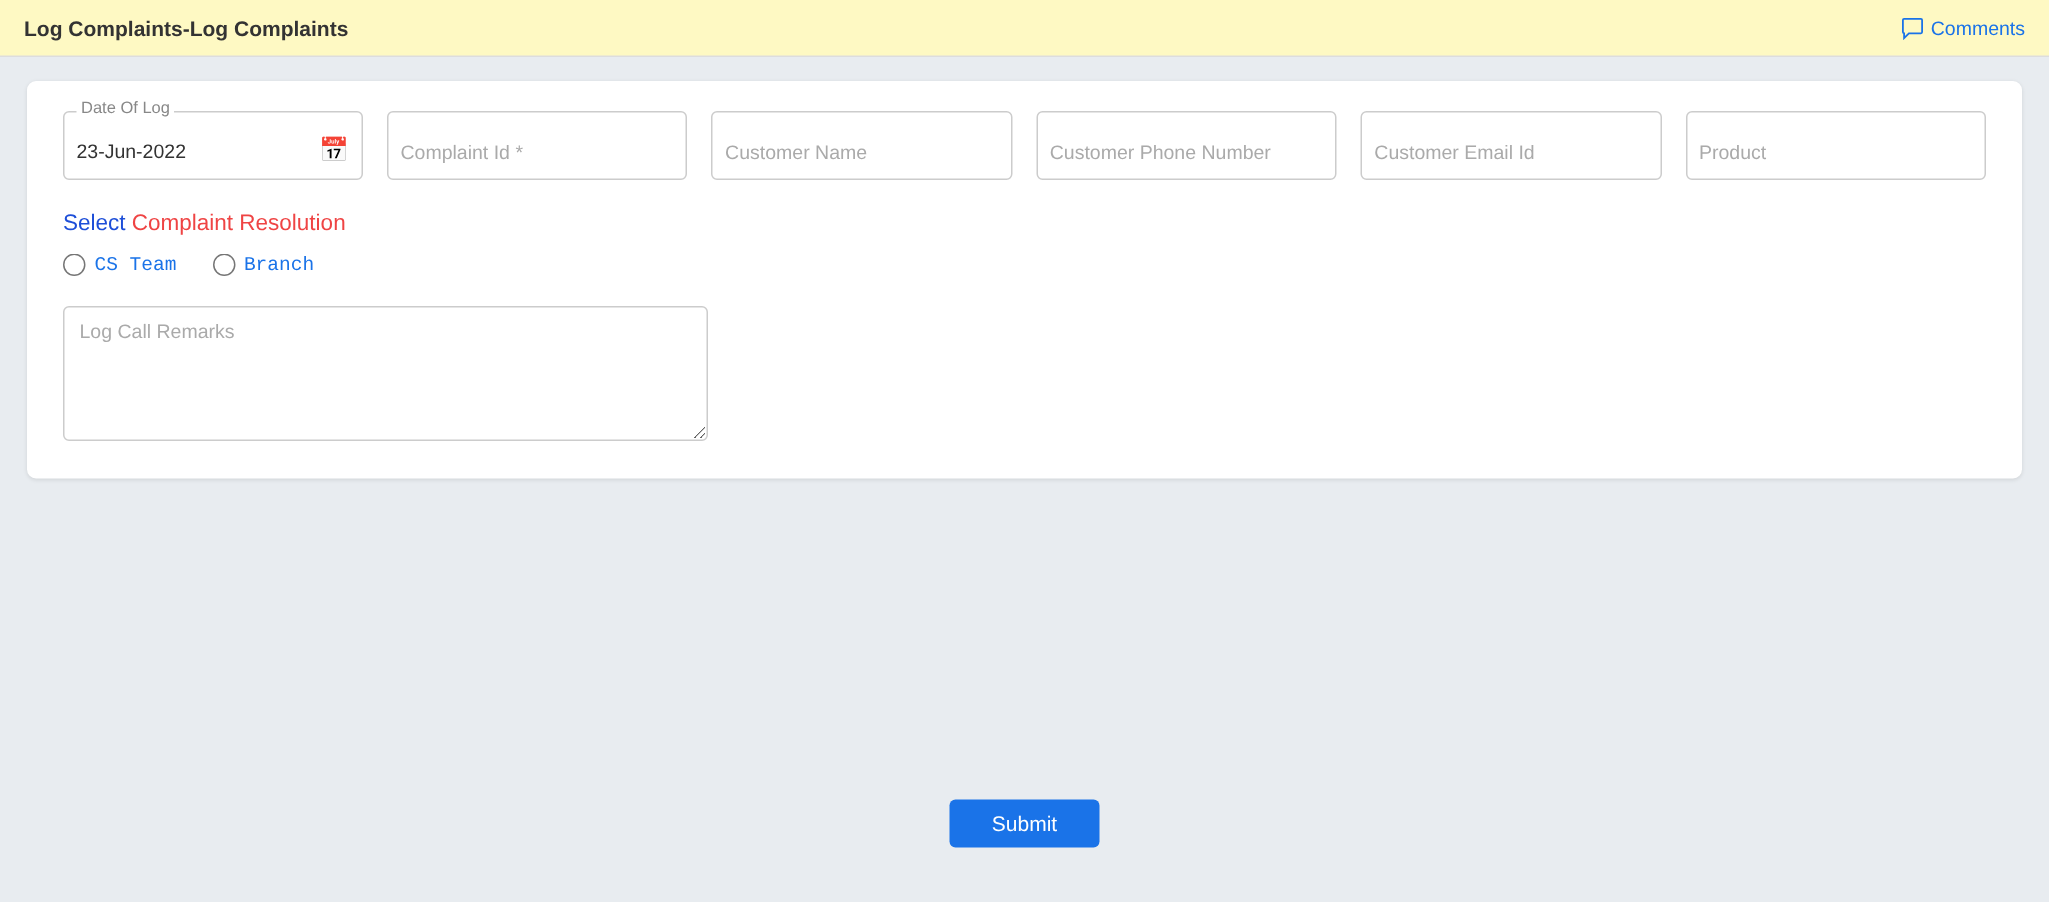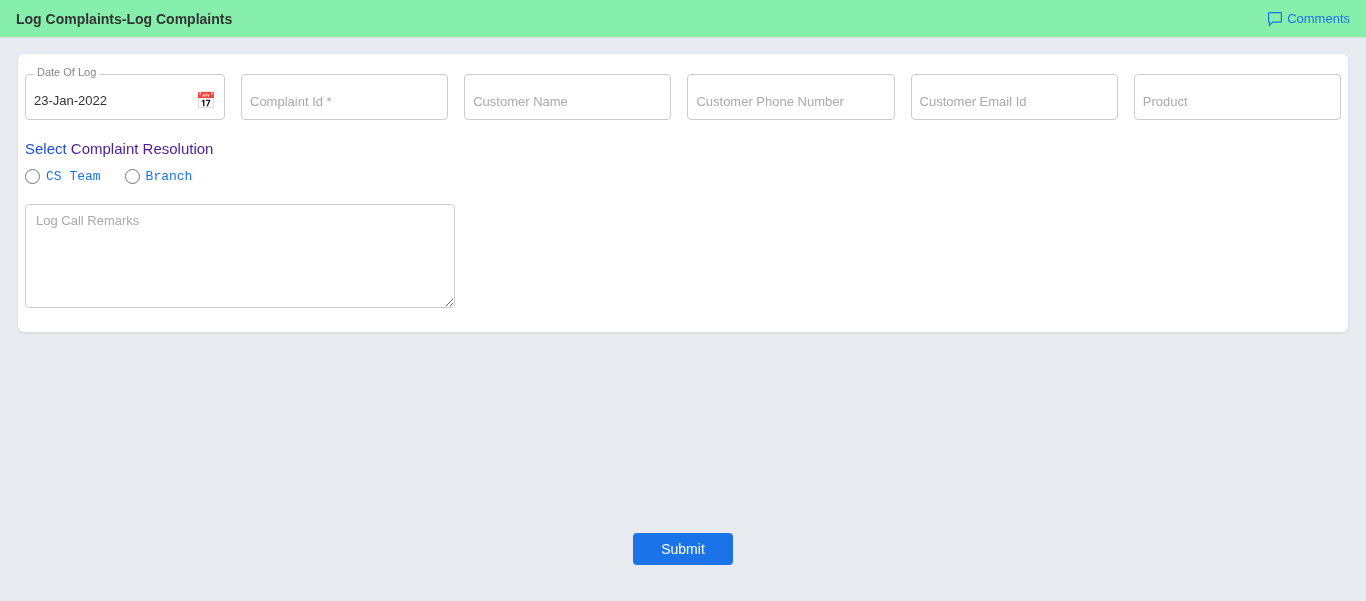--- a/index.html
+++ b/index.html
@@ -12,21 +12,21 @@
     body {
       background-color: #e8ecf0;
       width: 1366px;
       height: 601px;
       overflow: hidden;
       display: flex;
       flex-direction: column;
     }
 
     .top-bar {
-      background-color: #86efac;
+      background-color: #fef9c3;
       border-bottom: 1px solid #ddd;
       padding: 8px 16px;
       display: flex;
       align-items: center;
       justify-content: space-between;
       height: 38px;
     }
 
     .top-bar-title {
       font-size: 14px;
@@ -53,21 +53,21 @@
       flex: 1;
       display: flex;
       flex-direction: column;
       align-items: center;
       padding: 16px;
     }
 
     .form-card {
       background: #fff;
       border-radius: 6px;
-      padding: 20px 7px;
+      padding: 20px 24px;
       width: 100%;
       max-width: 1330px;
       box-shadow: 0 1px 3px rgba(0,0,0,0.1);
     }
 
     .form-row {
       display: flex;
       gap: 16px;
       align-items: flex-start;
     }
@@ -180,21 +180,21 @@
       font-family: Liberation Mono, monospace;
     }
 
     .radio-label.team {
       color: #1a73e8;
     }
 
     .remarks-textarea {
       margin-top: 20px;
       width: 430px;
-      height: 104px;
+      height: 90px;
       border: 1px solid #ccc;
       border-radius: 4px;
       padding: 8px 10px;
       font-size: 13px;
       color: #999;
       resize: both;
       outline: none;
     }
 
     .remarks-textarea::placeholder {
@@ -251,21 +251,21 @@
 <div class="main-content">
 
   <div class="form-card">
 
     
     <div class="form-row">
 
       <div class="field-group date-field">
         <div class="field-wrapper date-wrapper">
           <span class="field-label-float">Date Of Log</span>
-          <span class="field-value">23-Jan-2022</span>
+          <span class="field-value">23-Jun-2022</span>
           <span class="calendar-icon">📅</span>
         </div>
       </div>
 
       <div class="field-group">
         <div class="field-wrapper">
           <input class="field-input" type="text" placeholder="Complaint Id *" style="">
         </div>
       </div>
 
@@ -291,21 +291,21 @@
         <div class="field-wrapper">
           <input class="field-input" type="text" placeholder="Product" style="">
         </div>
       </div>
 
     </div>
     
 
     
     <div class="section-title">
-      <span>Select </span><span style="color:#4c1d95">Complaint Resolution</span>
+      <span>Select </span><span style="color:#ef4444">Complaint Resolution</span>
     </div>
 
     
 
     
     <div class="radio-group">
       <label class="radio-item">
         <input type="radio" name="resolution_type" style="">
         <span class="radio-label team">CS Team</span>
       </label>

